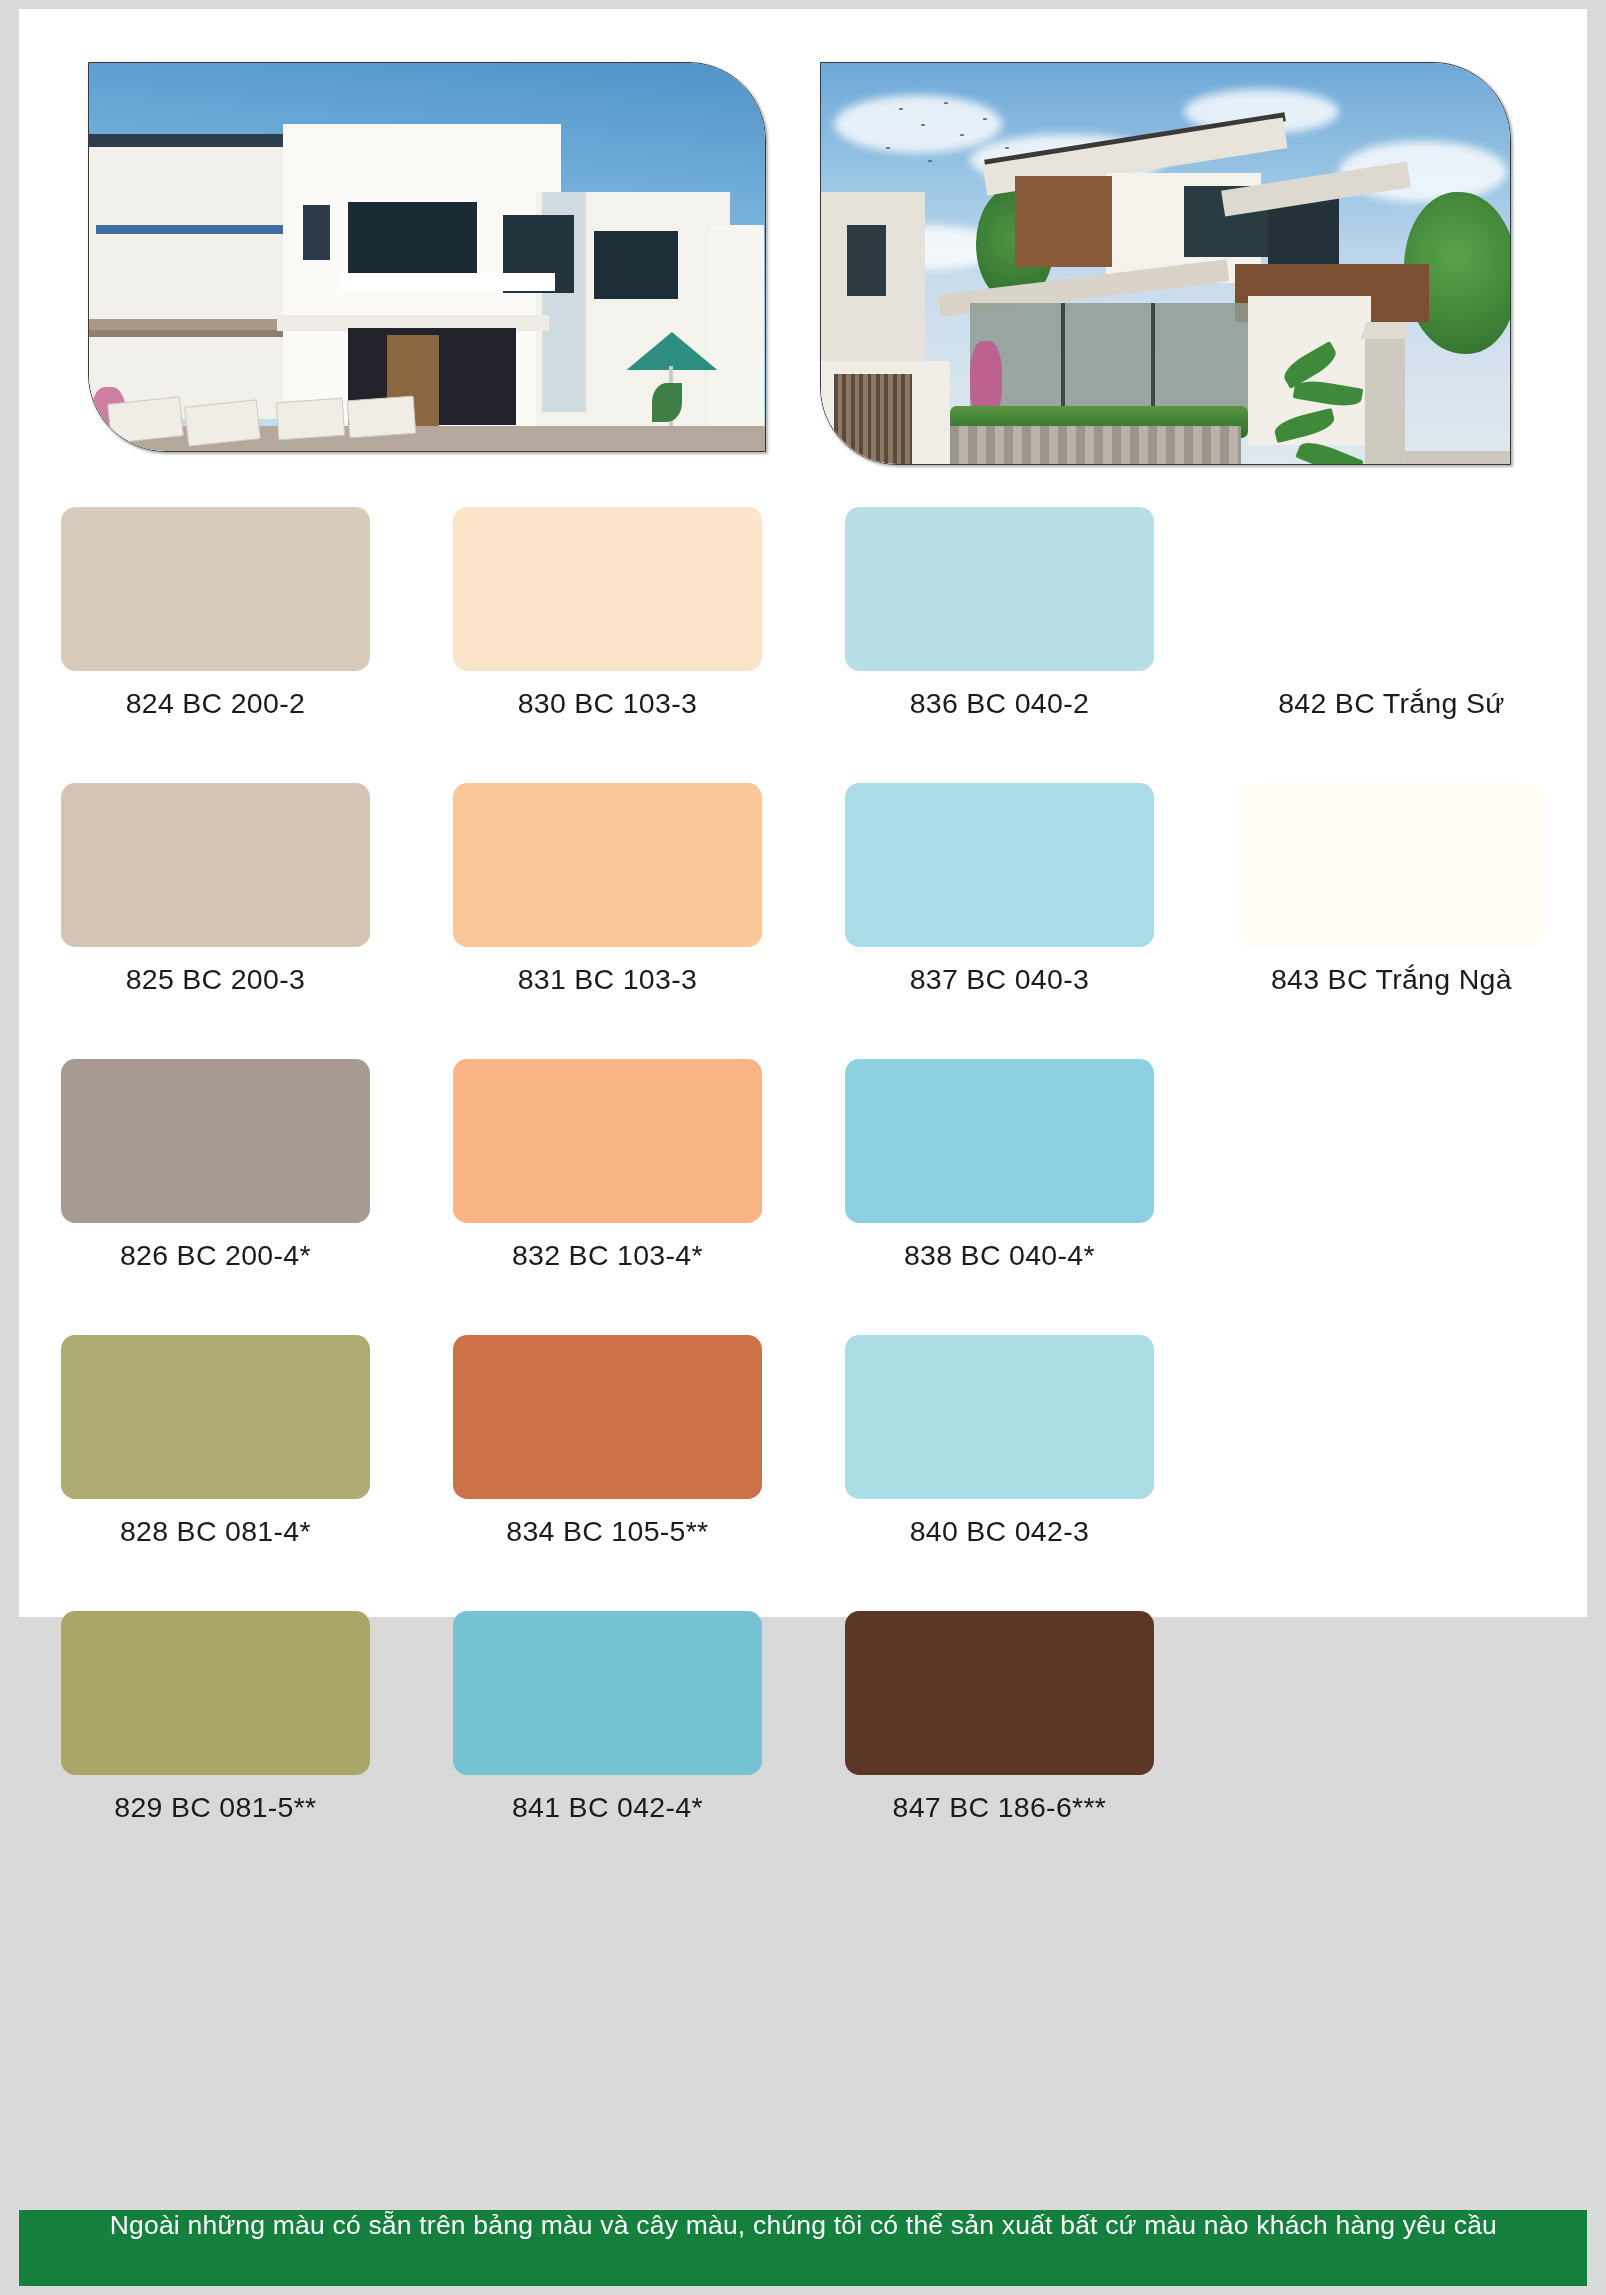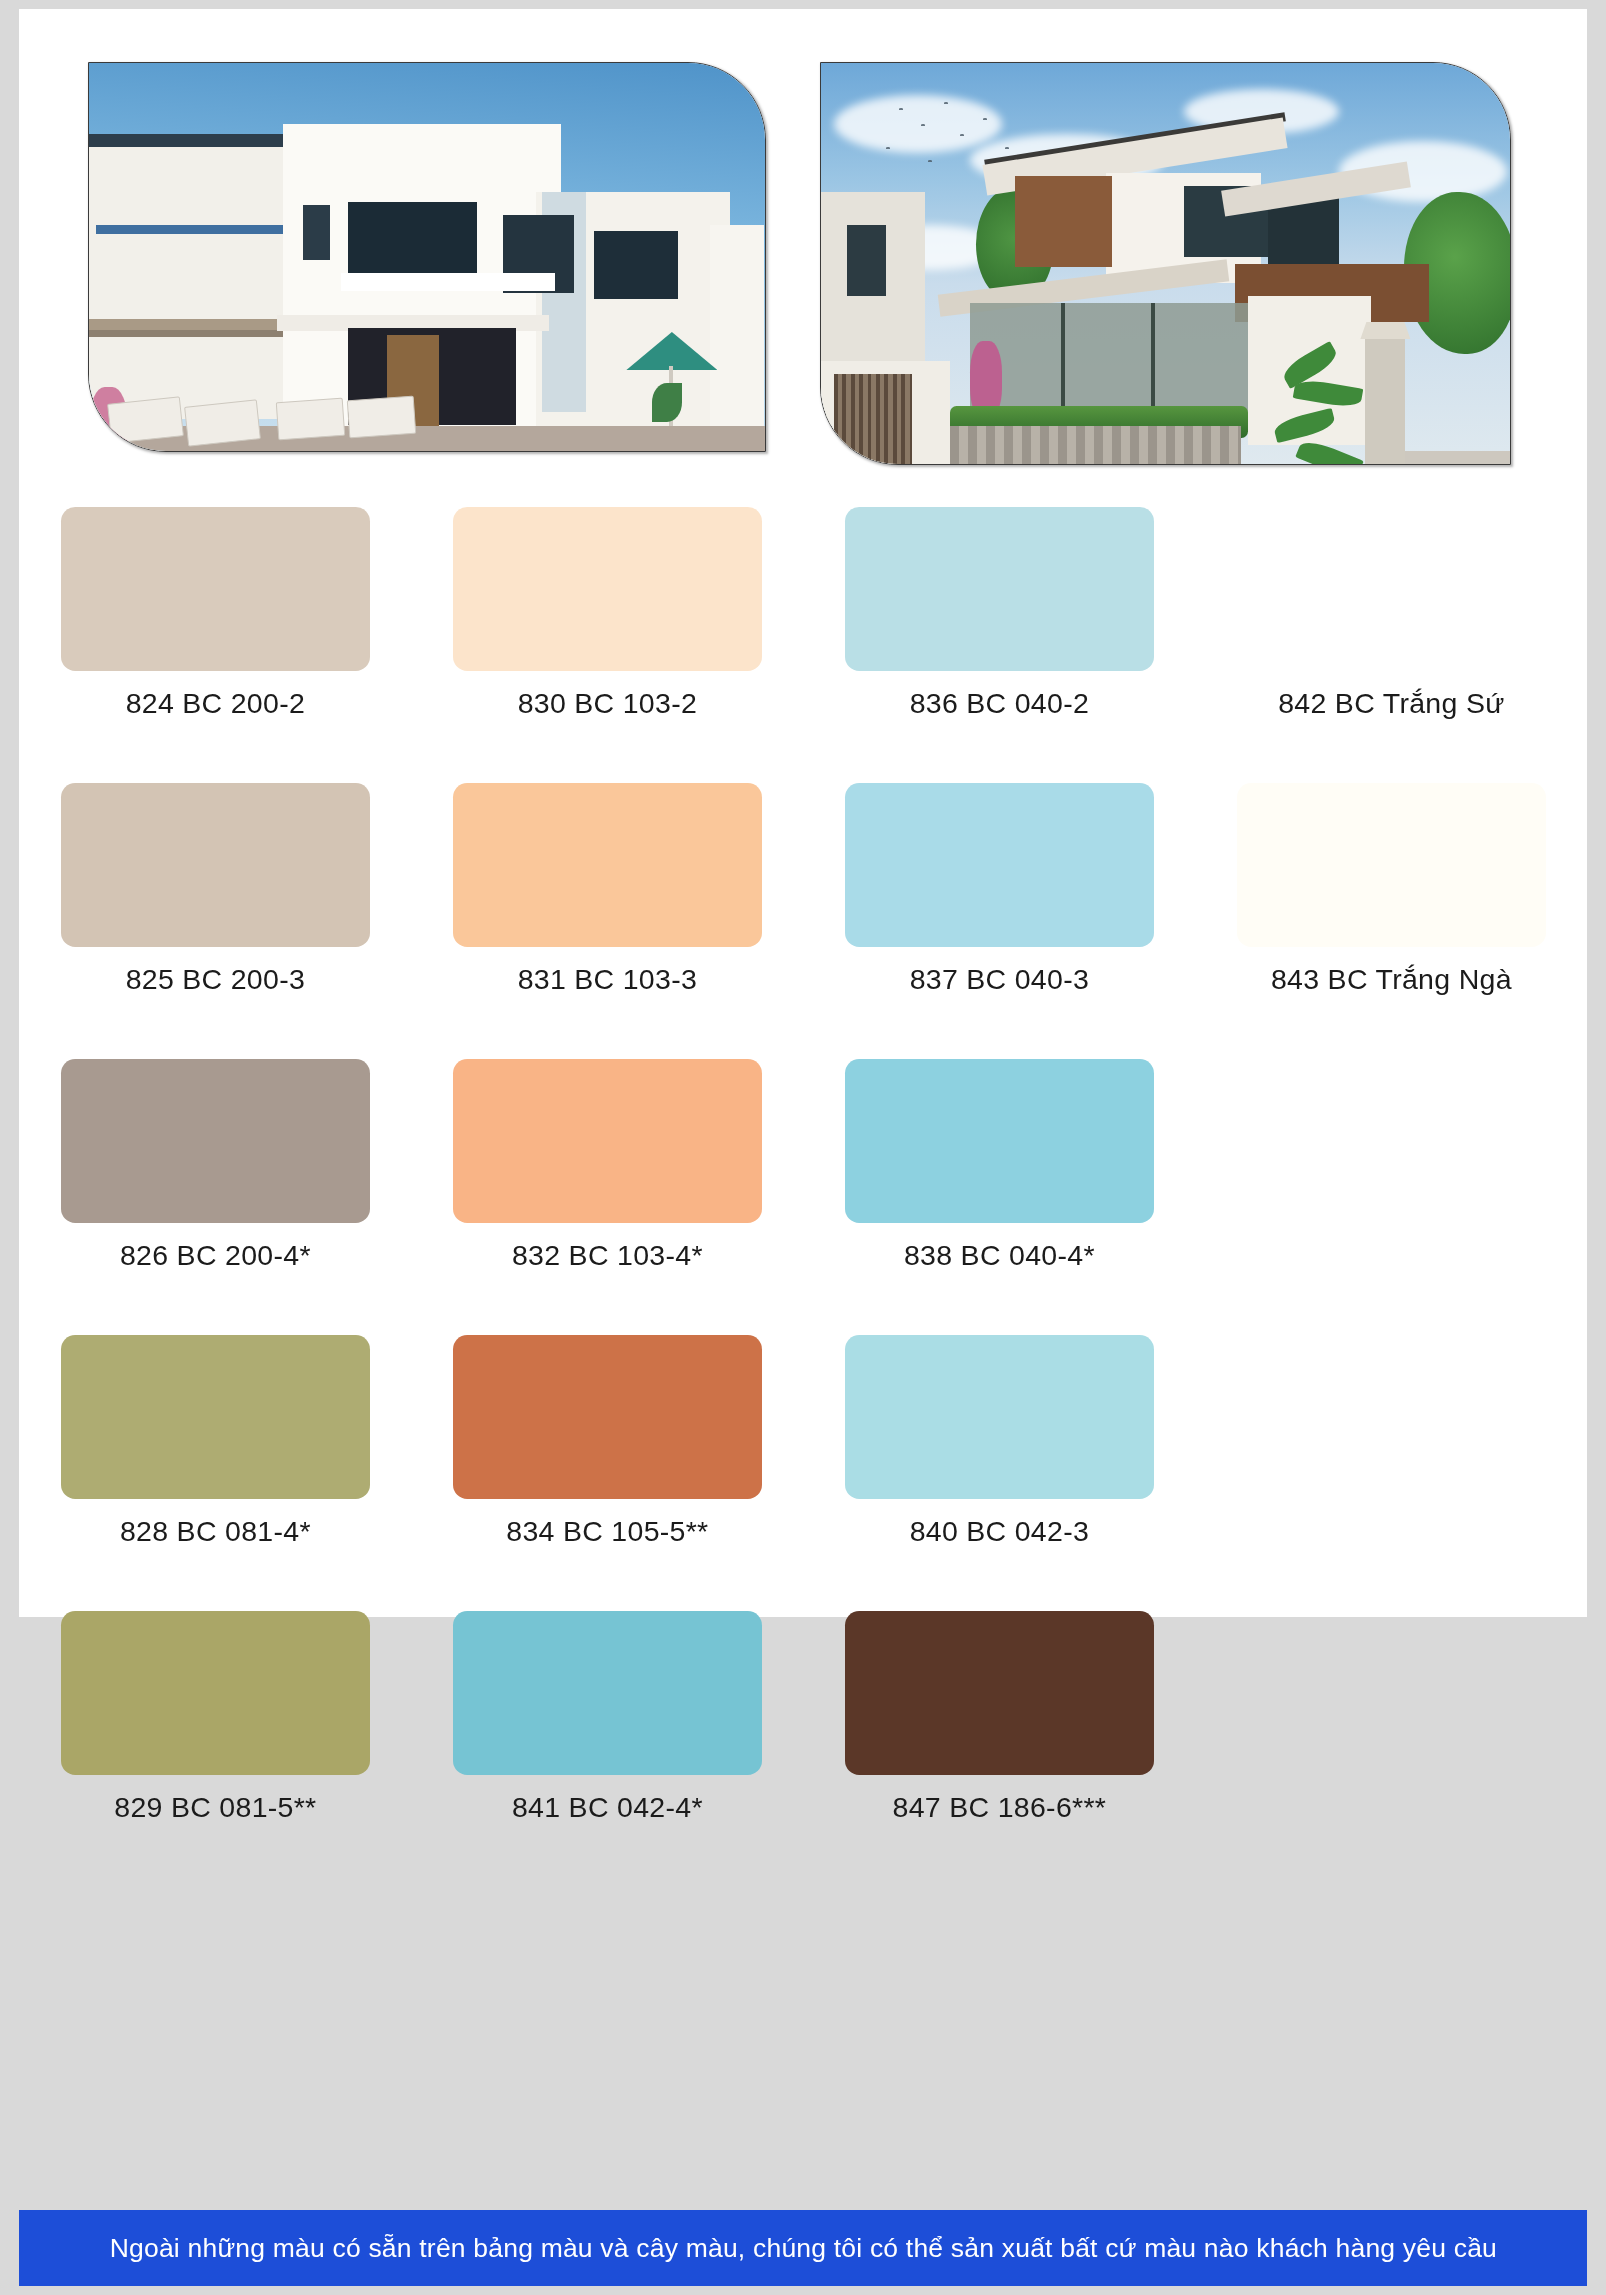--- a/index.html
+++ b/index.html
@@ -144,23 +144,23 @@
     letter-spacing:0.3px;
     white-space:nowrap;
     line-height:1;
   }
 
   
   .footer {
     position:absolute;
     left:19.4px; top:2210px;
     width:1568px; height:76px;
-    background:#1d4ed8;
+    background:#15803d;
     display:flex;
-    align-items:center;
+    align-items:flex-start;
     justify-content:center;
   }
   .footer-text {
     color:#ffffff;
     font-size:26.5px;
     letter-spacing:0.2px;
     white-space:nowrap;
   }
 </style>
 </head>
@@ -262,21 +262,21 @@
 
   <div class="grid">
 
     <div class="grid-row">
       <div class="cell">
         <div class="swatch" style="background:#d9cbbc;"></div>
         <div class="swatch-label">824 BC 200-2</div>
       </div>
       <div class="cell">
         <div class="swatch" style="background:#fce4cb;"></div>
-        <div class="swatch-label">830 BC 103-2</div>
+        <div class="swatch-label">830 BC 103-3</div>
       </div>
       <div class="cell">
         <div class="swatch" style="background:#b9dfe6;"></div>
         <div class="swatch-label">836 BC 040-2</div>
       </div>
       <div class="cell">
         <div class="swatch" style="background:#ffffff;"></div>
         <div class="swatch-label">842 BC Trắng Sứ</div>
       </div>
     </div>

